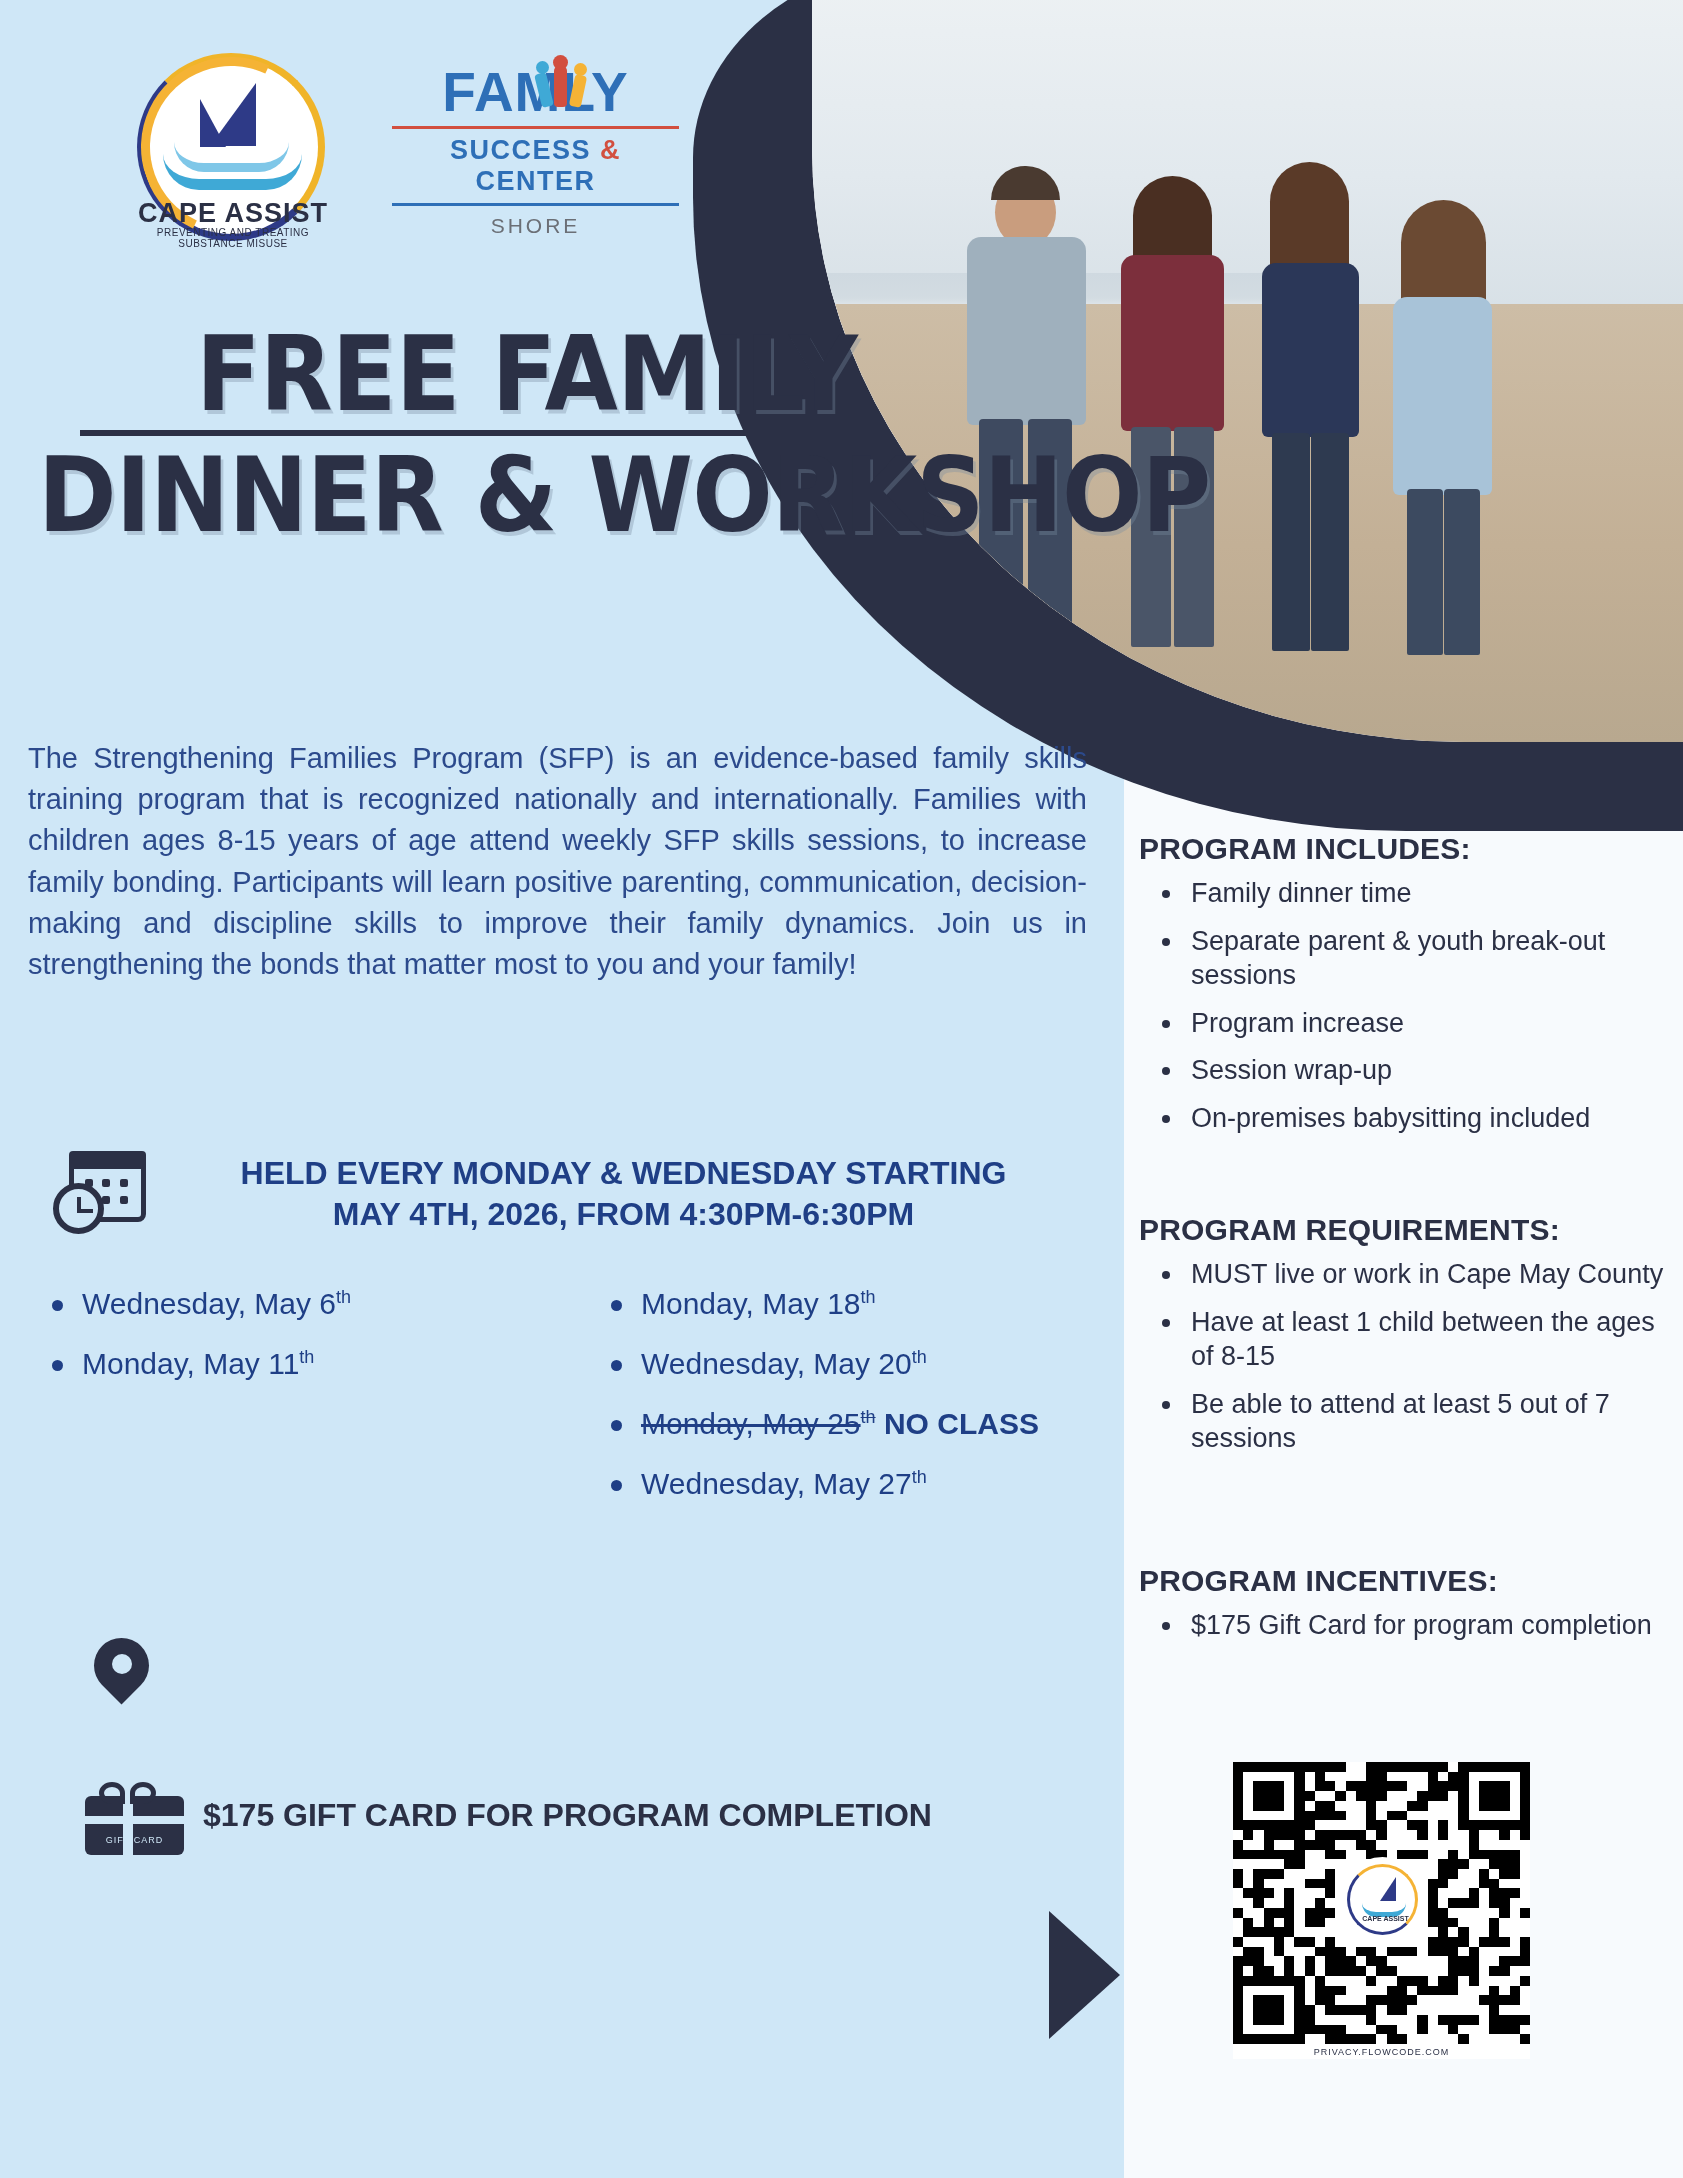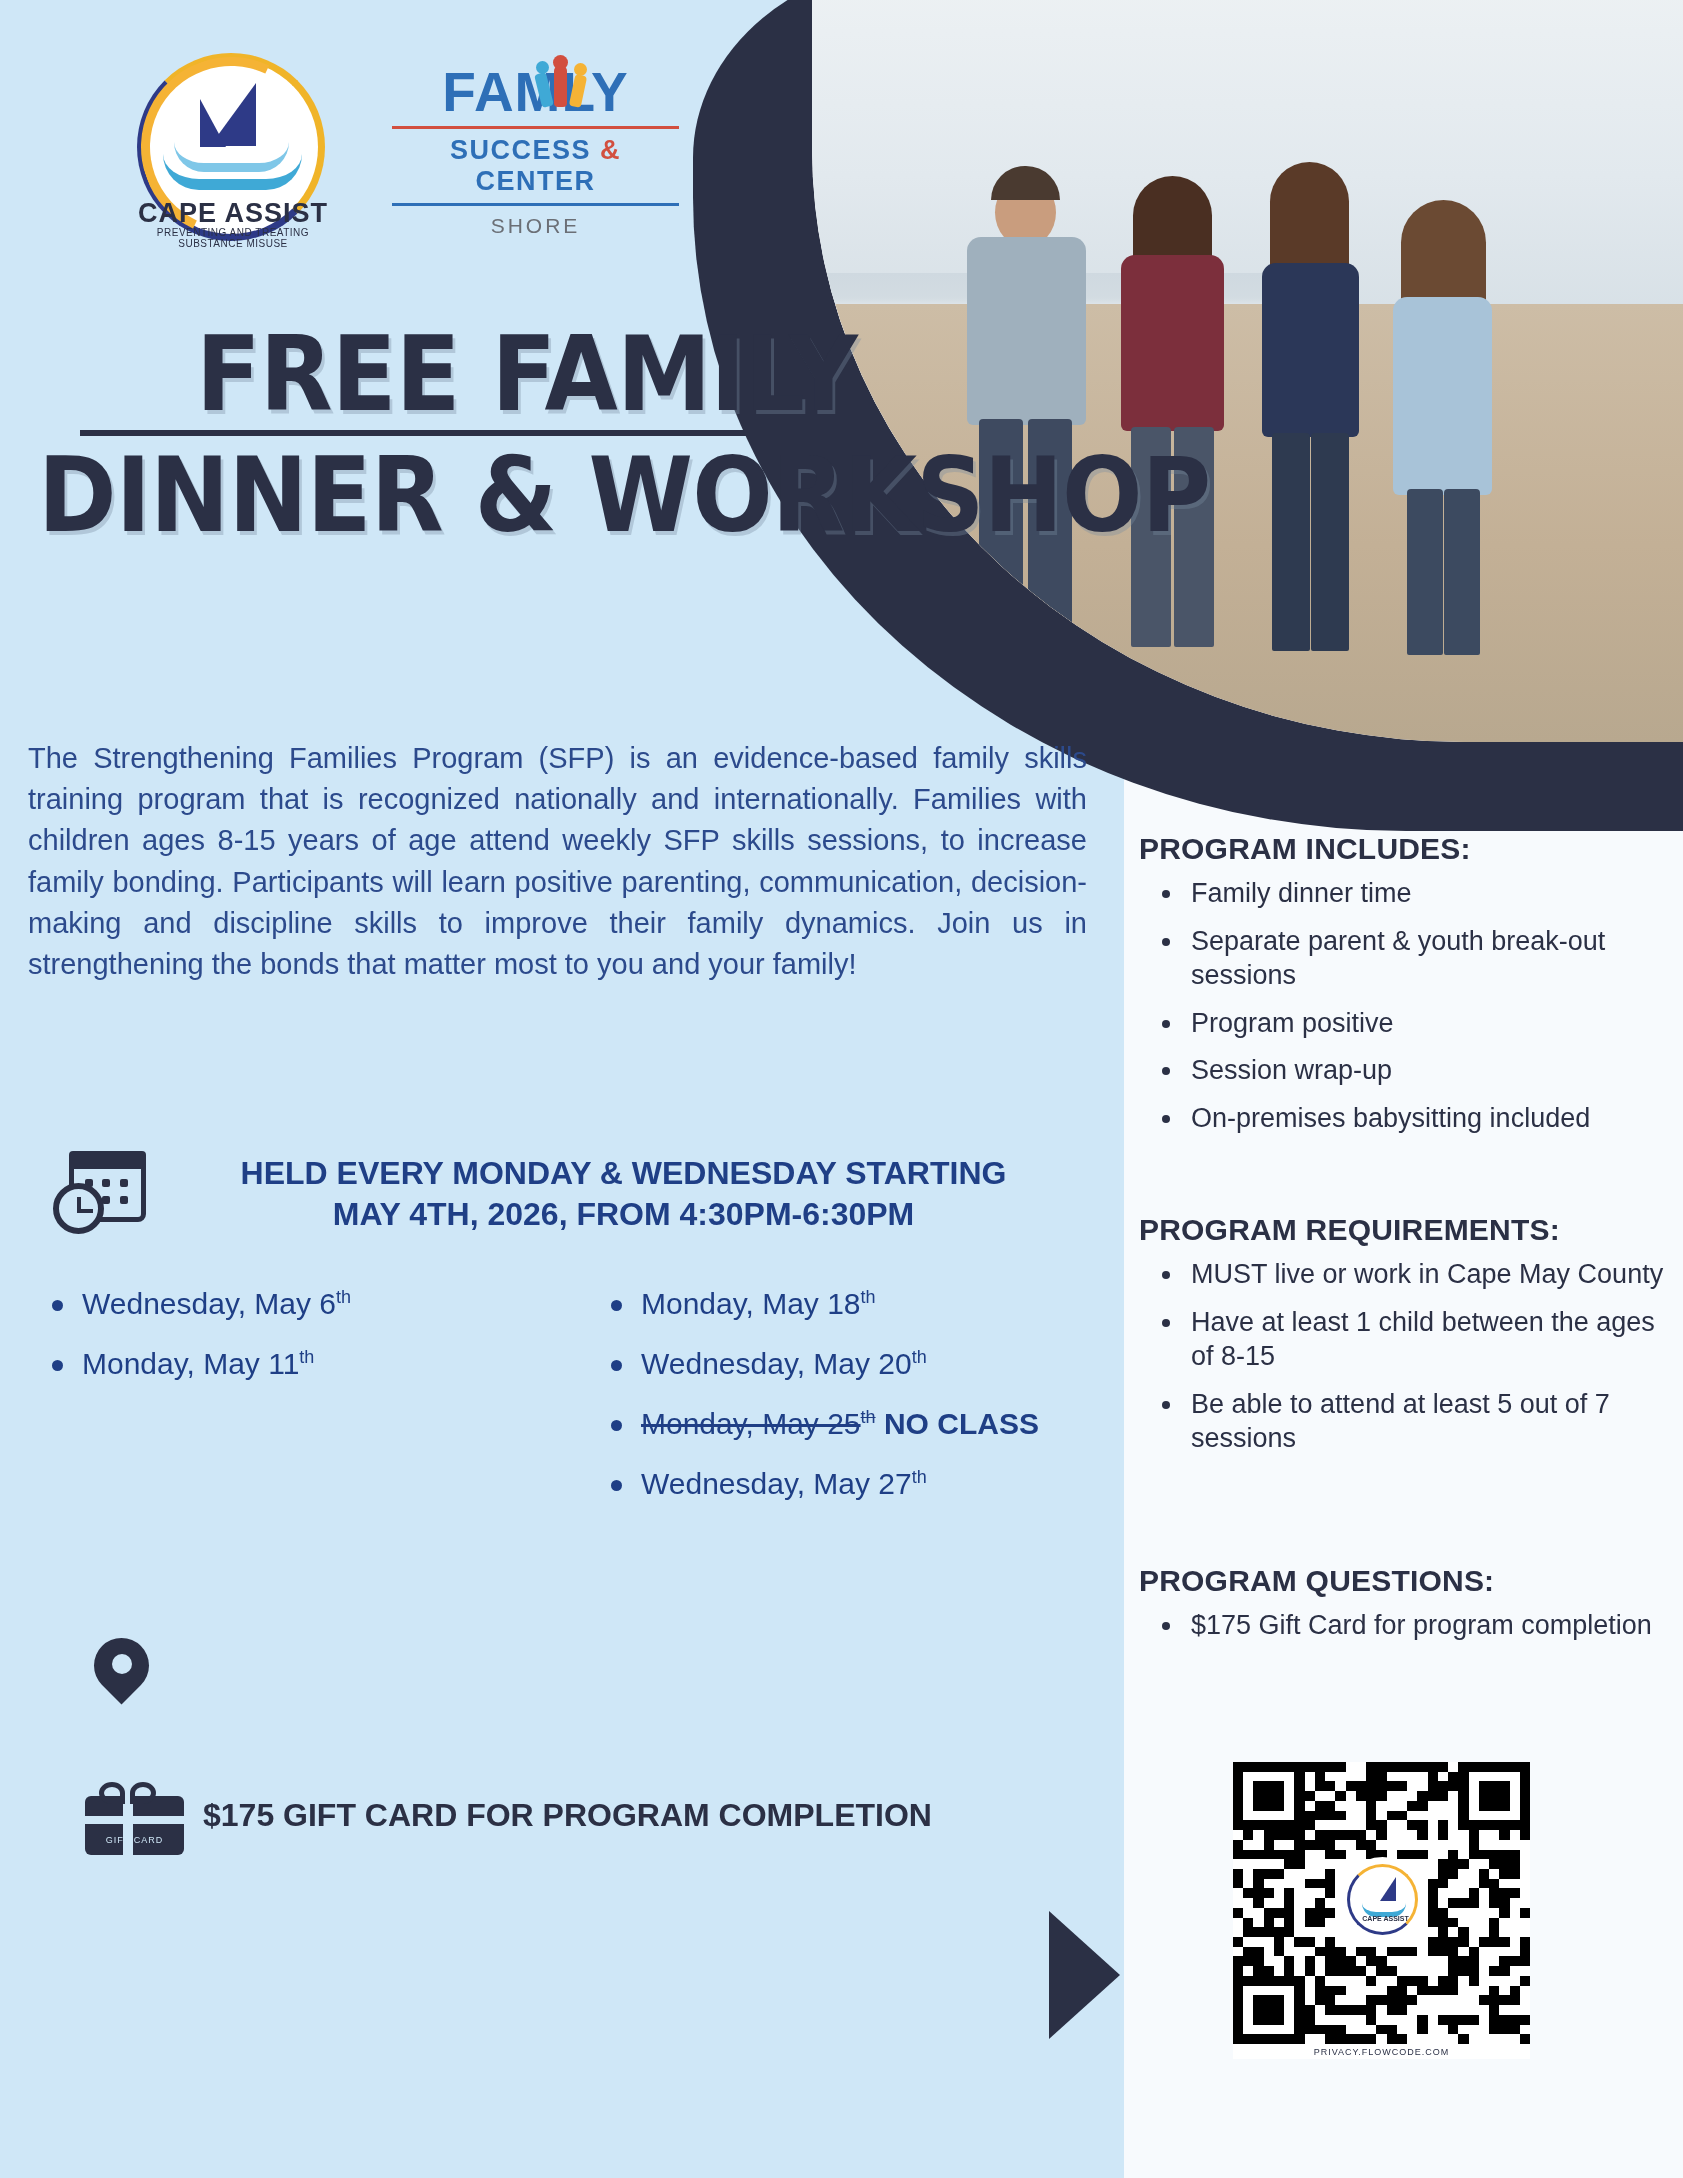--- a/index.html
+++ b/index.html
@@ -560,37 +560,37 @@
   <div class="gift-text">$175 GIFT CARD FOR PROGRAM COMPLETION</div>
 
   <div class="banner-arrow"></div>
 
 
   <div class="rc" id="includes">
     <h3>PROGRAM INCLUDES:</h3>
     <ul>
       <li>Family dinner time</li>
       <li>Separate parent &amp; youth break-out sessions</li>
-      <li>Program positive</li>
+      <li>Program increase</li>
       <li>Session wrap-up</li>
       <li>On-premises babysitting included</li>
     </ul>
   </div>
 
   <div class="rc" id="requirements">
     <h3>PROGRAM REQUIREMENTS:</h3>
     <ul>
       <li>MUST live or work in Cape May County</li>
       <li>Have at least 1 child between the ages of 8-15</li>
       <li>Be able to attend at least 5 out of 7 sessions</li>
     </ul>
   </div>
 
   <div class="rc" id="incentives">
-    <h3>PROGRAM QUESTIONS:</h3>
+    <h3>PROGRAM INCENTIVES:</h3>
     <ul>
       <li>$175 Gift Card for program completion</li>
     </ul>
   </div>
 
   <div class="qr-wrap">
     <div class="qr" id="qr-grid" style="grid-template-columns: repeat(29, 1fr); grid-template-rows: repeat(29, 1fr);">
         <div style="background: rgb(0, 0, 0);"></div>
         <div style="background: rgb(0, 0, 0);"></div>
         <div style="background: rgb(0, 0, 0);"></div>

